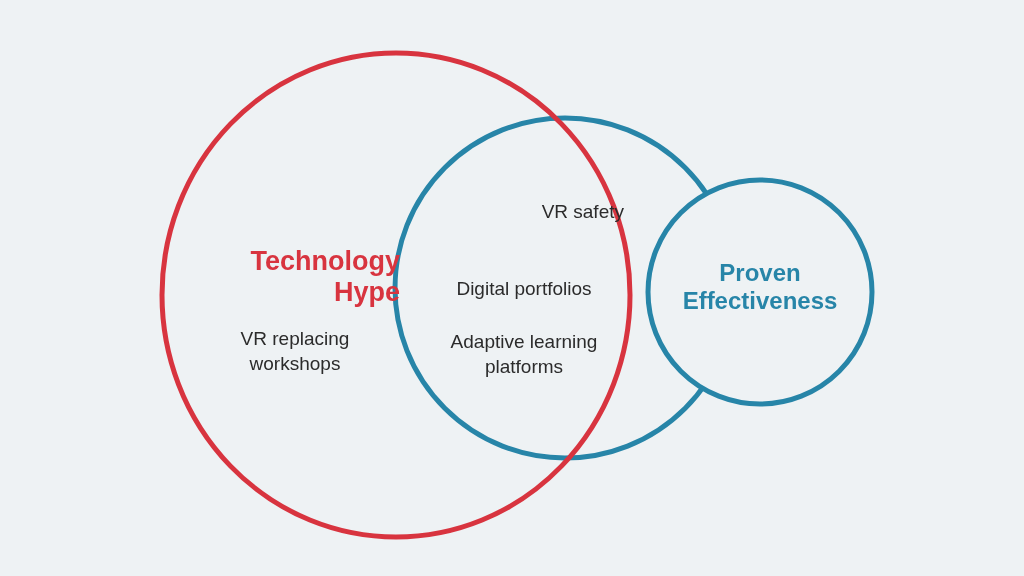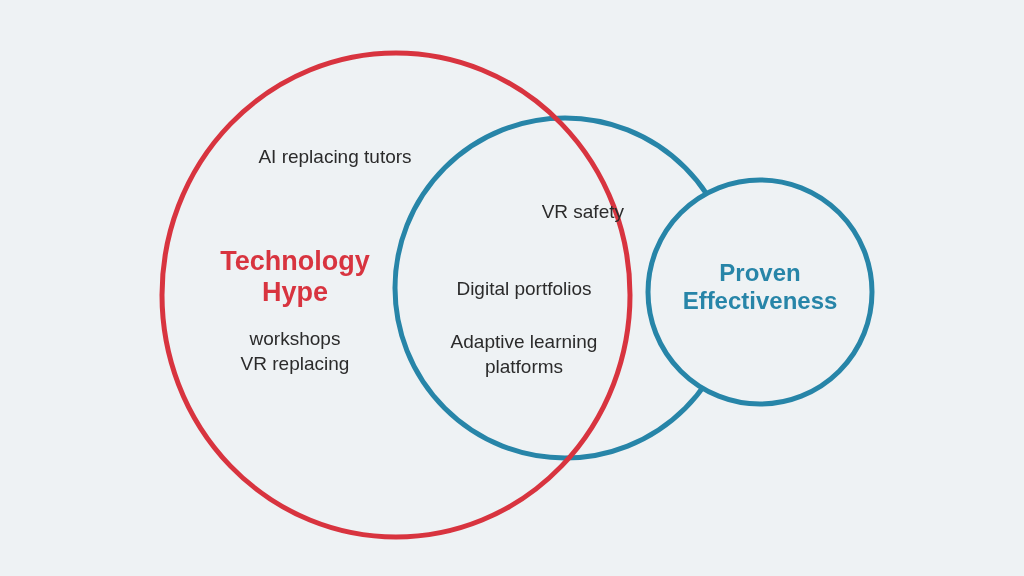--- a/index.html
+++ b/index.html
@@ -58,31 +58,30 @@
       </mask>
     </defs>
     <circle cx="565" cy="288" r="170" fill="none" stroke="#2785a8" stroke-width="5" mask="url(#hideInsideSmall)"></circle>
 
     <ellipse cx="396" cy="295" rx="234" ry="242" fill="none" stroke="#d8343f" stroke-width="5"></ellipse>
 
     <circle cx="760" cy="292" r="112" fill="none" stroke="#2785a8" stroke-width="5"></circle>
   </svg>
 
   <div class="label item" style="left:225px; top:145px; width:220px;">
-    <span class="line">AI replacing tutors</span>
   </div>
 
-  <div class="label title red" style="left:190px; top:246px; width:210px;">
+  <div class="label title red" style="left:190px; top:246px; width:210px;text-align:right;">
     <span class="line">Technology</span>
     <span class="line">Hype</span>
   </div>
 
   <div class="label item" style="left:195px; top:327px; width:200px;">
+    <span class="line">VR replacing</span>
     <span class="line">workshops</span>
-    <span class="line">VR replacing</span>
   </div>
 
   <div class="label item" style="left:424px; top:200px; width:200px;text-align:right;">
     <span class="line">VR safety</span>
   </div>
 
   <div class="label item" style="left:414px; top:277px; width:220px;text-align:center;">
     <span class="line">Digital portfolios</span>
   </div>
 

